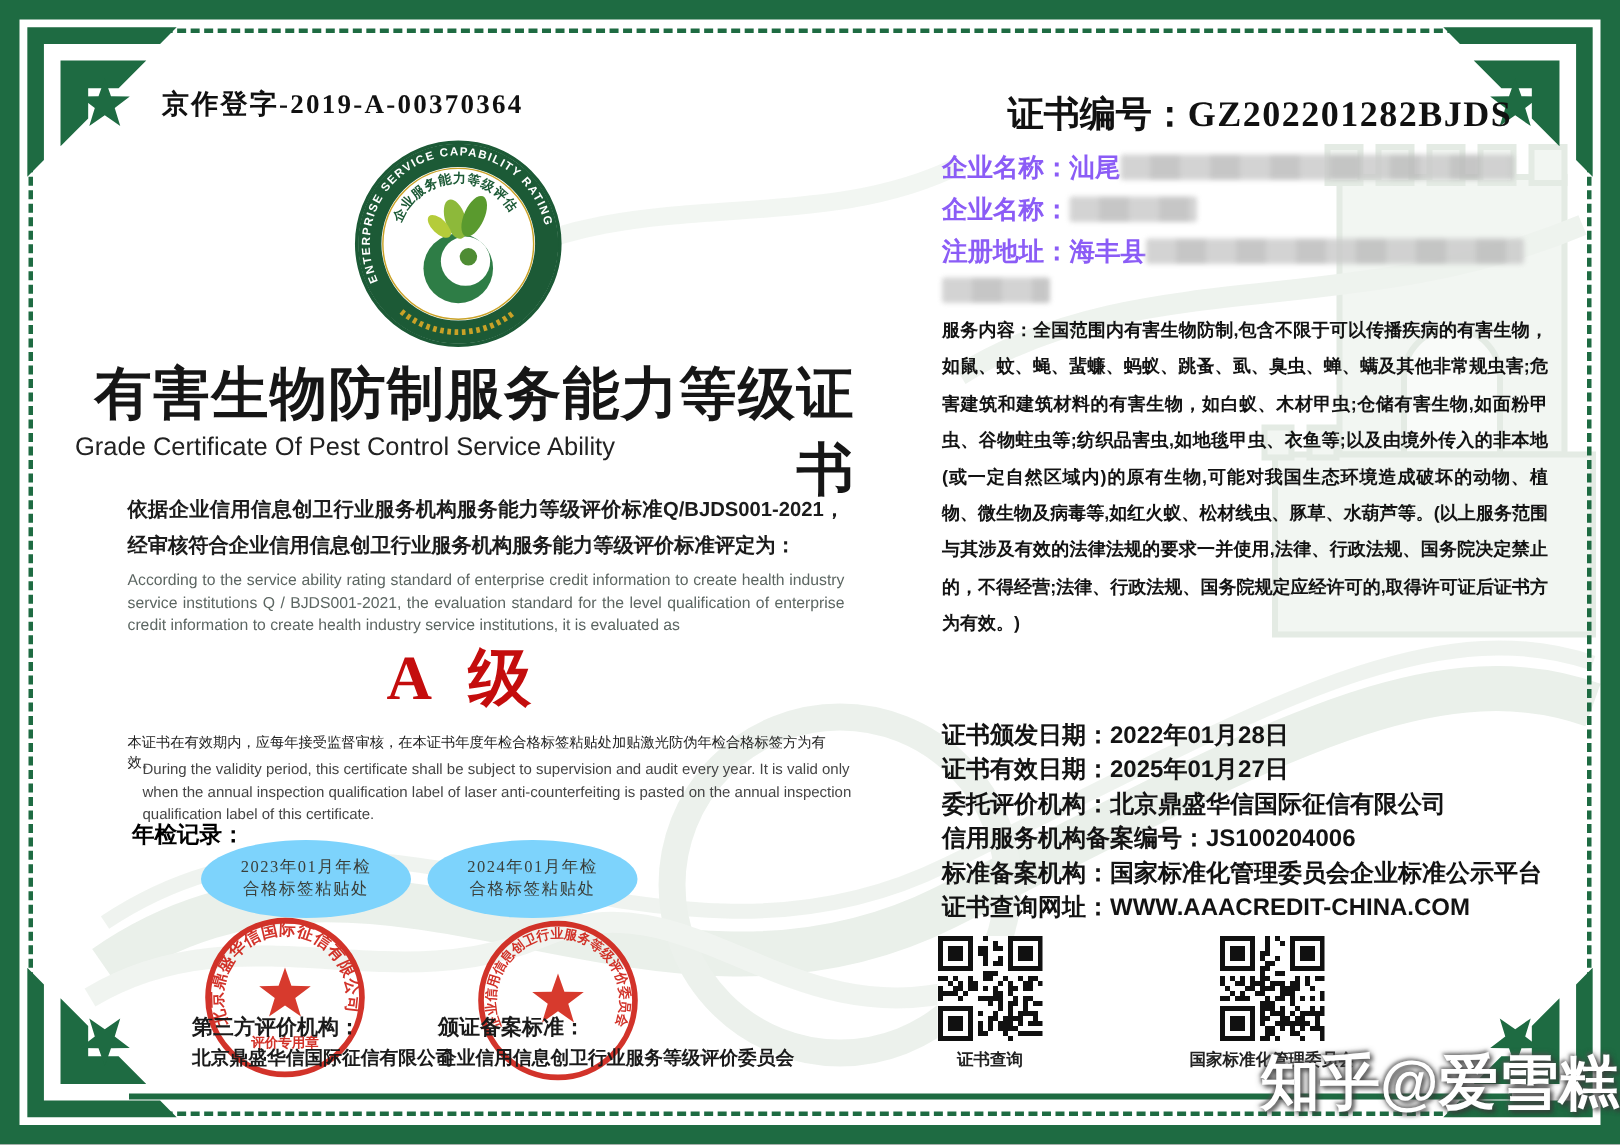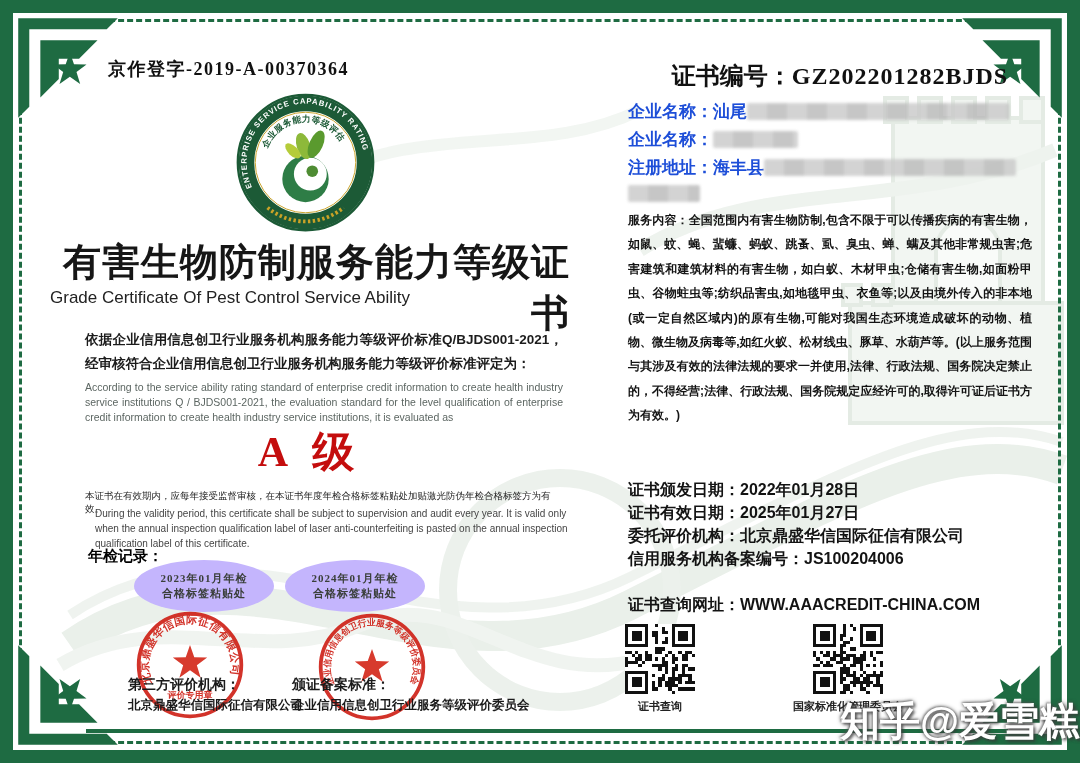--- a/index.html
+++ b/index.html
@@ -45,35 +45,35 @@
   .grade{position:absolute;left:50px;top:424px;width:520px;text-align:center;
     font-family:"Liberation Serif",serif;font-size:42px;font-weight:700;
     letter-spacing:8px;color:var(--gradered);z-index:2;}
 
   .note-zh{position:absolute;left:85px;top:489px;width:478px;margin:0;font-size:9.5px;
     line-height:13px;color:#222;z-index:2;}
   .note-en{position:absolute;left:95px;top:506px;width:478px;margin:0;font-size:10px;
     line-height:15px;color:#454545;z-index:2;}
 
   .annual-label{position:absolute;left:88px;top:547px;font-size:15px;font-weight:700;color:#000000;z-index:2;}
-  .oval{position:absolute;width:140px;height:52px;border-radius:50%;background:#c4b5fd;
-    text-align:center;font-family:"Liberation Serif",serif;font-weight:700;font-size:11px;
+  .oval{position:absolute;width:140px;height:52px;border-radius:50%;background:#7dd3fc;
+    text-align:center;font-family:"Liberation Serif",serif;font-weight:400;font-size:11px;
     line-height:15px;color:#3a3f3a;padding-top:11px;box-sizing:border-box;letter-spacing:1px;z-index:1;}
   .oval.o1{left:134px;top:560px;}
   .oval.o2{left:285px;top:560px;}
 
   .seal{position:absolute;width:114px;height:114px;z-index:3;opacity:.92;}
   .seal.s1{left:133px;top:608px;}
   .seal.s2{left:315px;top:610px;}
   .issuer-label{position:absolute;font-size:14px;font-weight:700;color:#1a1a1a;z-index:4;}
   .issuer-name{position:absolute;font-size:12.5px;font-weight:700;color:#1a1a1a;z-index:4;}
   .iss1-label{left:128px;top:676px;} .iss1-name{left:128px;top:697px;}
   .iss2-label{left:292px;top:676px;} .iss2-name{left:292px;top:697px;}
 
-  .co-line{position:absolute;left:628px;font-size:17px;font-weight:700;color:#1d4ed8;z-index:2;white-space:nowrap;}
+  .co-line{position:absolute;left:628px;font-size:17px;font-weight:700;color:#8b5cf6;z-index:2;white-space:nowrap;}
   .co1{top:100px;} .co2{top:128px;} .co3{top:156px;} .co4{top:184px;}
   .blur-bar{display:inline-block;height:17px;vertical-align:-3px;border-radius:2px;
     background:repeating-linear-gradient(90deg,#c9c9c9 0 20px,#b9b9b9 20px 40px);
     filter:blur(1.6px);opacity:.8;}
 
   .service{position:absolute;left:628px;top:208px;width:404px;margin:0;font-size:12px;
     font-weight:700;line-height:24.4px;color:#131313;text-align:justify;z-index:2;}
 
   .detail-line{position:absolute;left:628px;font-size:16px;font-weight:700;color:#131313;z-index:2;white-space:nowrap;}
   .d0{top:480px;} .d1{top:503px;} .d2{top:526px;} .d3{top:549px;} .d4{top:572px;} .d5{top:595px;}
@@ -230,20 +230,21 @@
   <div class="co-line co2"><span>企业名称：</span><span></span><span class="blur-bar" style="width:85px;"></span></div>
   <div class="co-line co3"><span>注册地址：</span><span>海丰县</span><span class="blur-bar" style="width:252px;"></span></div>
   <div class="co-line co4"><span class="blur-bar" style="width:72px;"></span></div>
 
   <p class="service"><span>服务内容：</span><span>全国范围内有害生物防制,包含不限于可以传播疾病的有害生物，如鼠、蚊、蝇、蜚蠊、蚂蚁、跳蚤、虱、臭虫、蝉、螨及其他非常规虫害;危害建筑和建筑材料的有害生物，如白蚁、木材甲虫;仓储有害生物,如面粉甲虫、谷物蛀虫等;纺织品害虫,如地毯甲虫、衣鱼等;以及由境外传入的非本地(或一定自然区域内)的原有生物,可能对我国生态环境造成破坏的动物、植物、微生物及病毒等,如红火蚁、松材线虫、豚草、水葫芦等。(以上服务范围与其涉及有效的法律法规的要求一并使用,法律、行政法规、国务院决定禁止的，不得经营;法律、行政法规、国务院规定应经许可的,取得许可证后证书方为有效。)</span></p>
 
   <div class="detail-line d0"><span>证书颁发日期：</span><span>2022年01月28日</span></div>
   <div class="detail-line d1"><span>证书有效日期：</span><span>2025年01月27日</span></div>
   <div class="detail-line d2"><span>委托评价机构：</span><span>北京鼎盛华信国际征信有限公司</span></div>
   <div class="detail-line d3"><span>信用服务机构备案编号：</span><span>JS100204006</span></div>
+  <div class="detail-line d4"><span>标准备案机构：</span><span>国家标准化管理委员会企业标准公示平台</span></div>
   <div class="detail-line d5"><span>证书查询网址：</span><span>WWW.AAACREDIT-CHINA.COM</span></div>
 
   <div class="qr-box qr1">
       <svg viewBox="0 0 21 21" shape-rendering="crispEdges" fill="#111">
         <rect x="9" y="0" width="1" height="1"></rect>
         <rect x="11" y="1" width="1" height="1"></rect>
         <rect x="8" y="2" width="1" height="1"></rect>
         <rect x="9" y="2" width="1" height="1"></rect>
         <rect x="11" y="2" width="1" height="1"></rect>
         <rect x="12" y="2" width="1" height="1"></rect>

